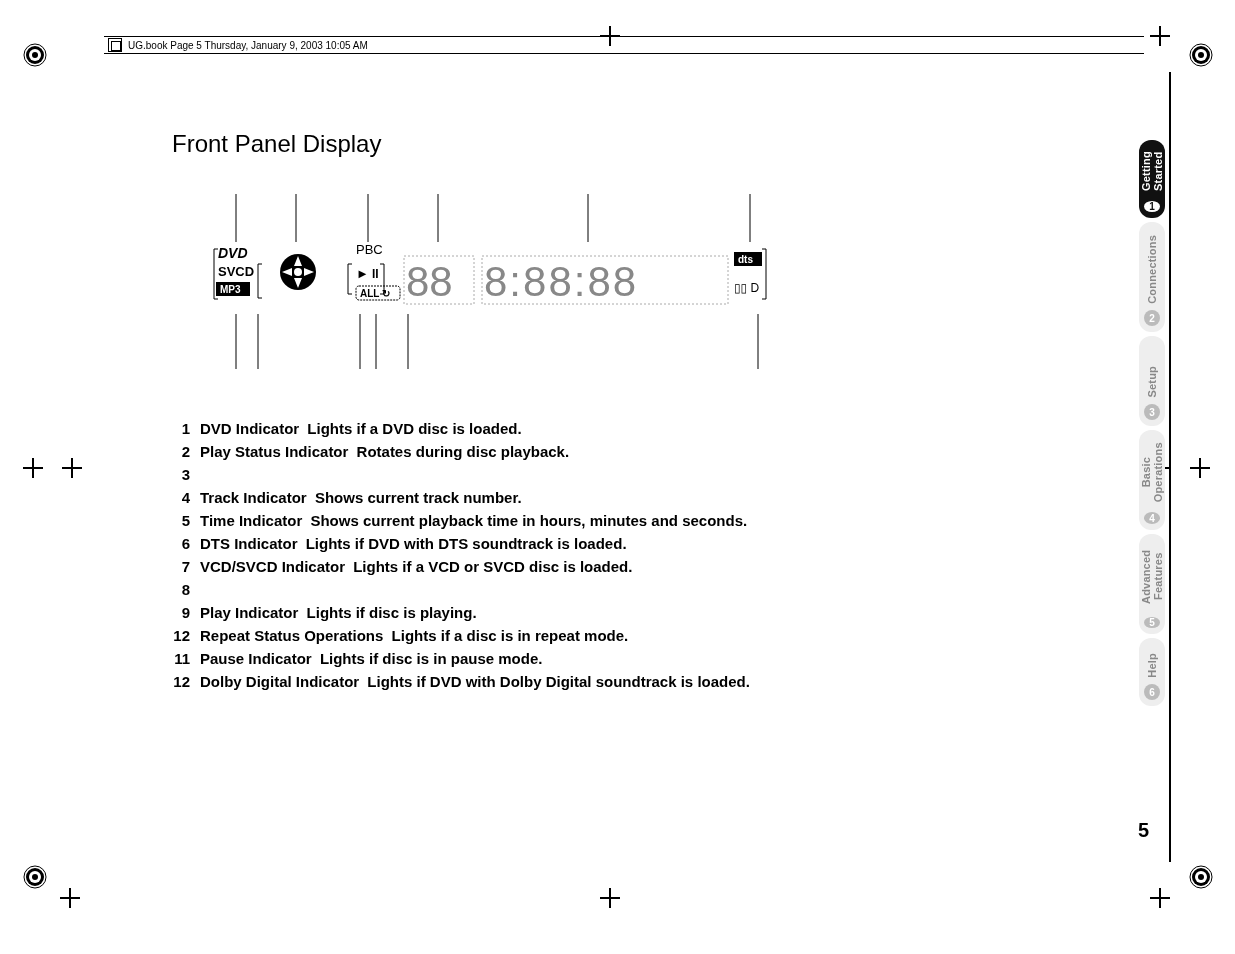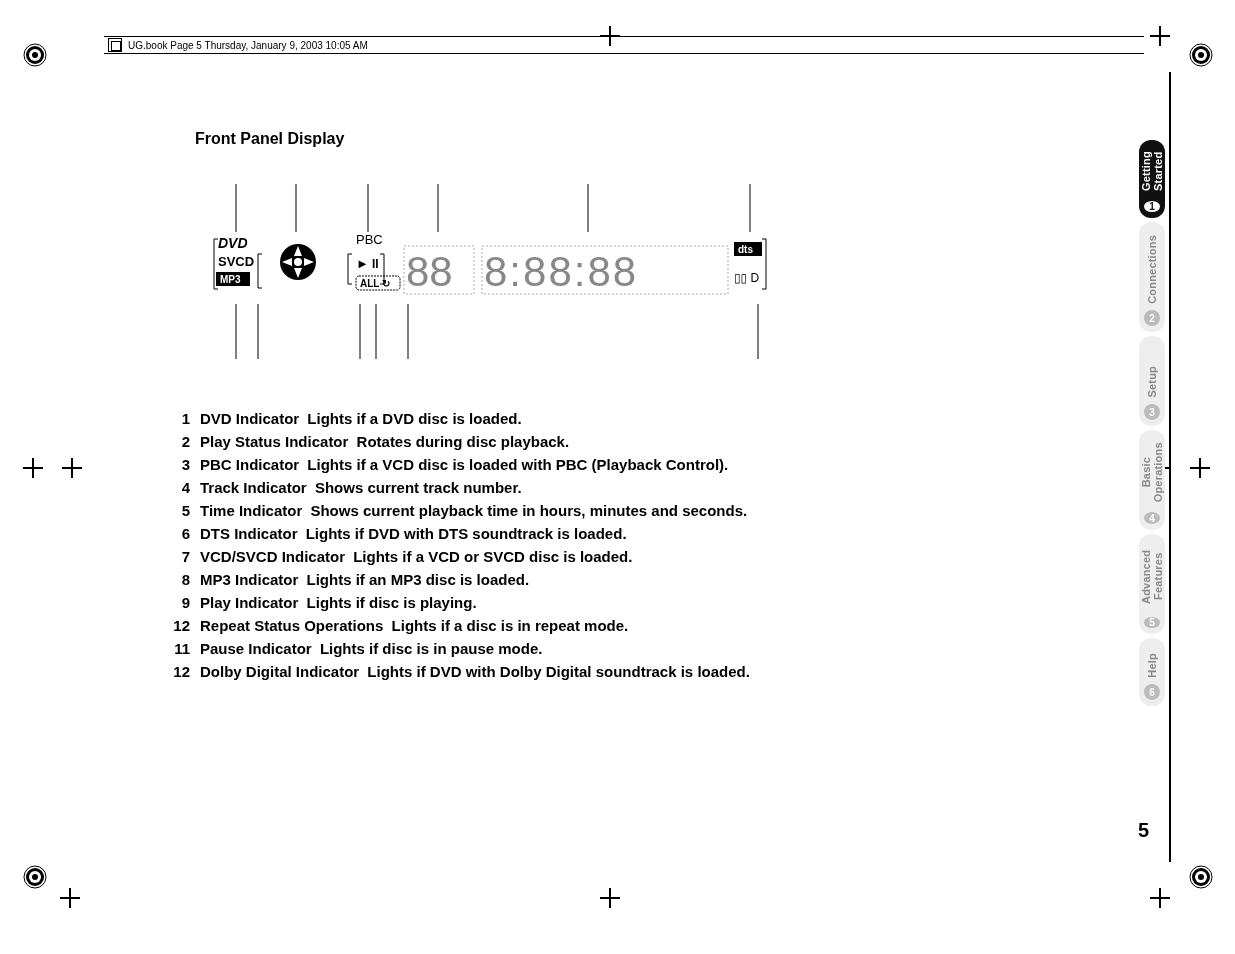--- a/index.html
+++ b/index.html
@@ -18,21 +18,21 @@
   .header-bar { position:absolute; left:104px; top:36px; width:1040px;
     border-top:1px solid #000; border-bottom:1px solid #000; height:18px;
     display:flex; align-items:center; padding-left:4px; }
   .book-icon { width:14px; height:14px; border:1px solid #000; margin-right:6px;
     position:relative; }
   .book-icon::before { content:""; position:absolute; left:2px; top:2px; width:8px;
     height:8px; border:1px solid #000; }
   .header-text { font-size:10px; }
   
   .content { position:absolute; left:172px; top:130px; width:820px; }
-  .title { font-size:16px; font-weight:bold; margin-bottom:36px;margin-left:23px; }
+  .title { font-size:24px; font-weight:normal; margin-bottom:36px; }
   .diagram { margin-left:36px; margin-bottom:34px; }
   .diagram svg { display:block; }
   .list { margin-top:10px; }
   .list .row { display:flex; font-size:15px; line-height:1.4; margin-bottom:2px; }
   .list .num { width:28px; text-align:right; font-weight:bold; padding-right:10px; }
   .list .label { font-weight:bold; margin-right:4px; }
   .list .desc { font-weight:bold; }
   
   .page-num { position:absolute; right:86px; bottom:112px; font-size:20px;
     font-weight:bold; }
@@ -187,41 +187,39 @@
     <div class="row">
         <span class="num">1</span>
         <span><span class="label">DVD Indicator</span> <span class="desc">Lights if a DVD disc is loaded.</span></span>
       </div>
     <div class="row">
         <span class="num">2</span>
         <span><span class="label">Play Status Indicator</span> <span class="desc">Rotates during disc playback.</span></span>
       </div>
     <div class="row">
         <span class="num">3</span>
-        <span><span class="label">PBC Indicator</span> <span class="desc">Lights if a VCD disc is loaded with PBC (Playback Control).</span></span>
       </div>
     <div class="row">
         <span class="num">4</span>
         <span><span class="label">Track Indicator</span> <span class="desc">Shows current track number.</span></span>
       </div>
     <div class="row">
         <span class="num">5</span>
         <span><span class="label">Time Indicator</span> <span class="desc">Shows current playback time in hours, minutes and seconds.</span></span>
       </div>
     <div class="row">
         <span class="num">6</span>
         <span><span class="label">DTS Indicator</span> <span class="desc">Lights if DVD with DTS soundtrack is loaded.</span></span>
       </div>
     <div class="row">
         <span class="num">7</span>
         <span><span class="label">VCD/SVCD Indicator</span> <span class="desc">Lights if a VCD or SVCD disc is loaded.</span></span>
       </div>
     <div class="row">
         <span class="num">8</span>
-        <span><span class="label">MP3 Indicator</span> <span class="desc">Lights if an MP3 disc is loaded.</span></span>
       </div>
     <div class="row">
         <span class="num">9</span>
         <span><span class="label">Play Indicator</span> <span class="desc">Lights if disc is playing.</span></span>
       </div>
     <div class="row">
         <span class="num">12</span>
         <span><span class="label">Repeat Status Operations</span> <span class="desc">Lights if a disc is in repeat mode.</span></span>
       </div>
     <div class="row">

